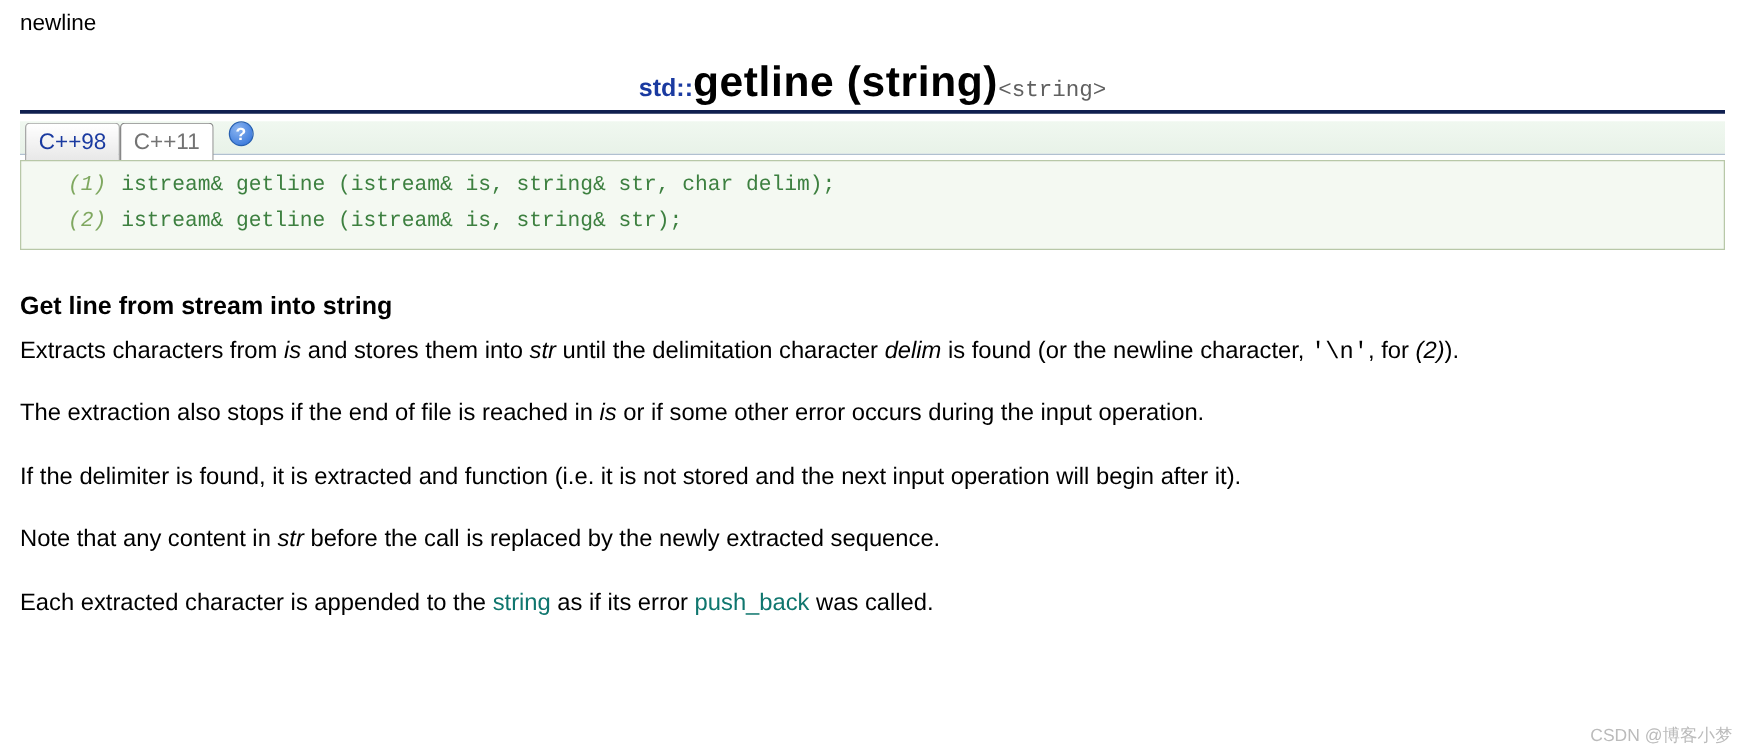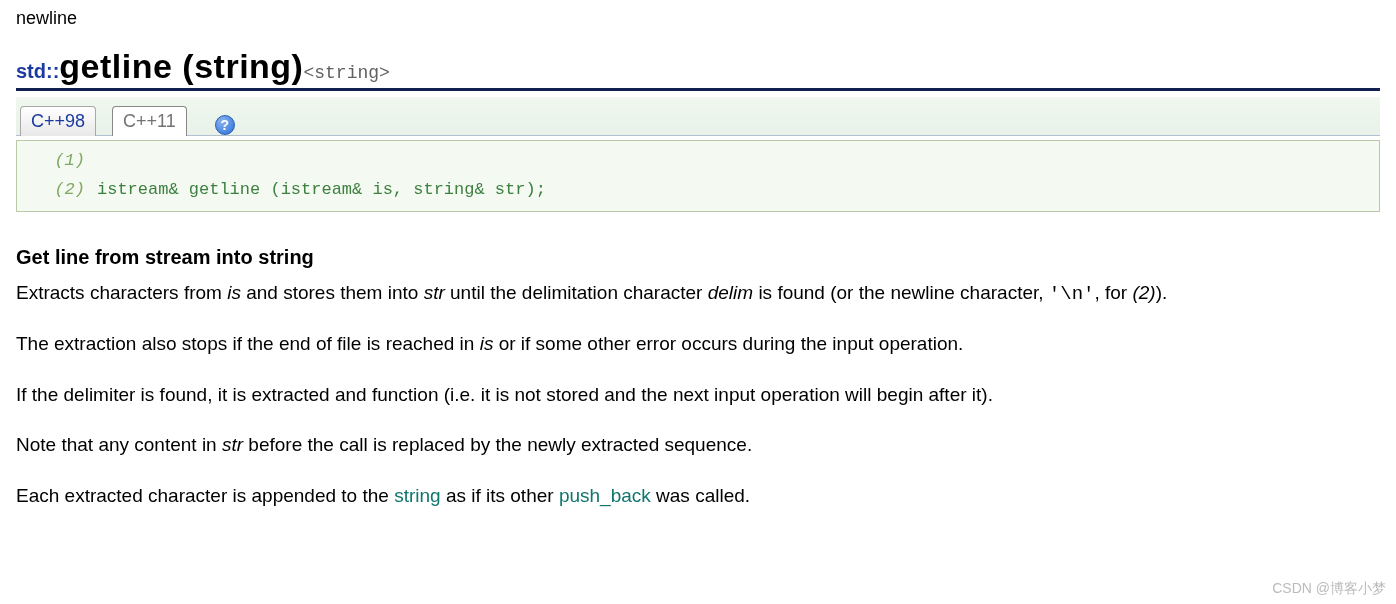--- a/index.html
+++ b/index.html
@@ -1,24 +1,24 @@
 <!DOCTYPE html>
 <html><head>
 <meta charset="utf-8">
 <style>
   * { box-sizing: border-box; margin: 0; padding: 0; }
   body { font-family: Verdana, Arial, sans-serif; background: #fff; color: #000; width: 1396px; }
   .container { padding: 8px 16px; }
   .category { font-size: 18px; color: #000; margin-bottom: 2px; }
-  .title-row { display: flex; align-items: baseline; justify-content: flex-start; border-bottom: 3px solid #102050; padding-bottom: 2px; margin-bottom: 6px; }
+  .title-row { display: flex; align-items: baseline; justify-content: center; border-bottom: 3px solid #102050; padding-bottom: 2px; margin-bottom: 6px; }
   .title-group { display: flex; align-items: baseline; }
   .namespace { color: #1a3aa0; font-weight: bold; font-size: 20px; }
   .title { font-size: 34px; font-weight: bold; color: #000; letter-spacing: 0.5px; }
   .header-include { color: #606060; font-family: "Consolas","Courier New",monospace; font-size: 18px; margin-top: 32px; }
-  .tabs-row { display: flex; align-items: flex-end; gap: 16px; border-bottom: 1px solid #b0c0d0; background: linear-gradient(#f0f8f0,#e8f2e8); height: 39px; padding-left: 4px; }
+  .tabs-row { display: flex; align-items: flex-start; gap: 0; border-bottom: 1px solid #b0c0d0; background: linear-gradient(#f0f8f0,#e8f2e8); height: 27px; padding-left: 4px; }
   .tab { border: 1px solid #a8a8a8; border-bottom: none; background: linear-gradient(#fff,#e8e8e8); padding: 4px 10px; font-size: 18px; color: #1a3aa0; cursor: pointer; border-radius: 4px 4px 0 0; position: relative; top: 1px; }
   .tab.active { background: #fff; color: #737373; font-weight: normal; border-color: #888; }
   .help-icon { width: 20px; height: 20px; border-radius: 50%; background: radial-gradient(circle at 35% 30%, #8ab4f0, #2a6ed8); display: inline-flex; align-items: center; justify-content: center; color: #fff; font-weight: bold; font-size: 14px; margin-left: 12px; cursor: pointer; border: 1px solid #2860b0; }
   .sig-block { border: 1px solid #b8c8a8; background: #f4f9f2; margin-top: 4px; padding: 6px 10px; font-family: "Consolas","Courier New",monospace; font-size: 17px; line-height: 1.7; }
   .sig-row { display: flex; }
   .sig-num { color: #7fa860; font-style: italic; width: 70px; text-align: right; padding-right: 12px; }
   .sig-code { color: #3d8040; }
   .section-title { font-weight: bold; font-size: 20px; margin: 34px 0 10px; }
   .desc { font-size: 19px; line-height: 1.5; }
   .desc p { margin-bottom: 22px; }
@@ -43,20 +43,21 @@
 
   <div class="tabs-row">
     <div class="tab">C++98</div>
     <div class="tab active">C++11</div>
     <div class="help-icon">?</div>
   </div>
 
   <div class="sig-block">
     <div class="sig-row">
       <span class="sig-num">(1)</span>
+      <span class="sig-code">istream&amp; getline (istream&amp; is, string&amp; str, char delim);</span>
     </div>
     <div class="sig-row">
       <span class="sig-num">(2)</span>
       <span class="sig-code">istream&amp; getline (istream&amp; is, string&amp; str);</span>
     </div>
   </div>
 
   <div class="section-title">Get line from stream into string</div>
 
   <div class="desc">
@@ -64,18 +65,18 @@
       <span>Extracts characters from </span><em>is</em><span> and stores them into </span><em>str</em><span> until the delimitation character </span><em>delim</em><span> is found (or the newline character, </span><span class="mono">'\n'</span><span>, for </span><em>(2)</em><span>).</span>
     </p>
     <p>
       <span>The extraction also stops if the end of file is reached in </span><em>is</em><span> or if some other error occurs during the input operation.</span>
     </p>
     <p>If the delimiter is found, it is extracted and function (i.e. it is not stored and the next input operation will begin after it).</p>
     <p>
       <span>Note that any content in </span><em>str</em><span> before the call is replaced by the newly extracted sequence.</span>
     </p>
     <p>
-      <span>Each extracted character is appended to the </span><span class="link">string</span><span> as if its other </span><span class="link">push_back</span><span> was called.</span>
+      <span>Each extracted character is appended to the </span><span class="link">string</span><span> as if its error </span><span class="link">push_back</span><span> was called.</span>
     </p>
   </div>
 </div>
 
 <div class="watermark">CSDN @博客小梦</div>
 
 </body></html>

